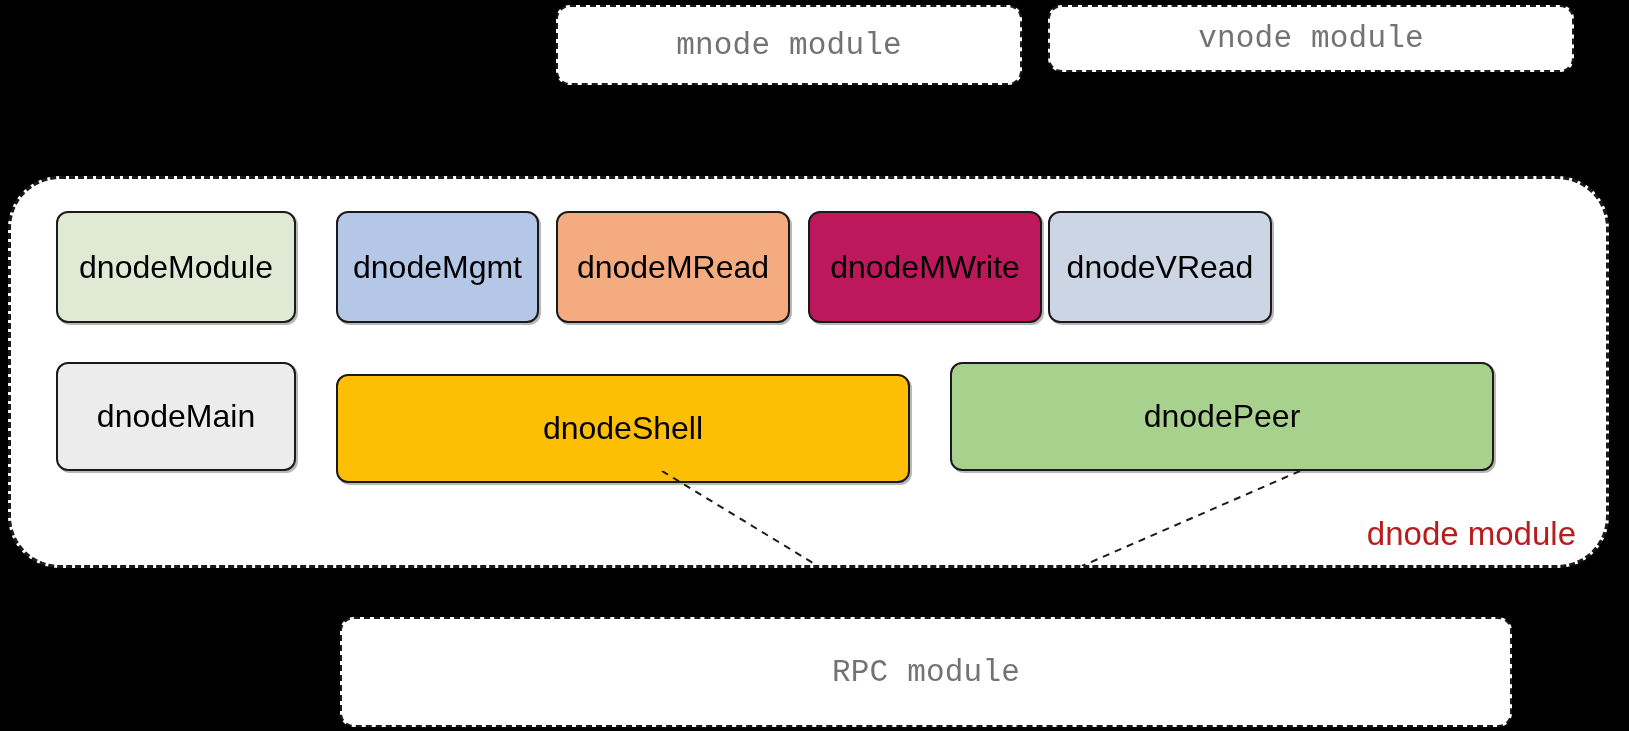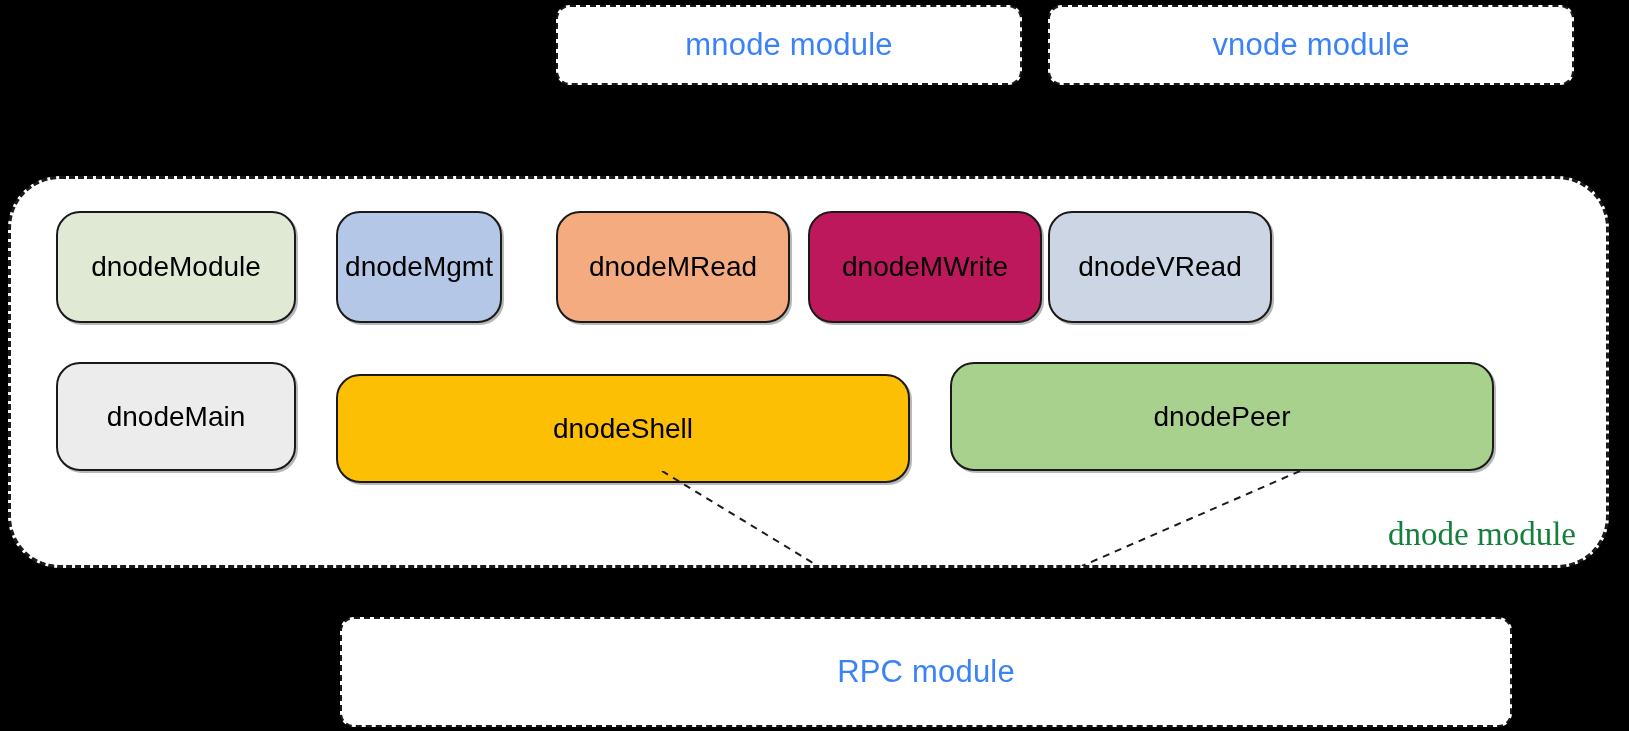--- a/index.html
+++ b/index.html
@@ -23,30 +23,31 @@
     position: absolute;
     background: #ffffff;
     border: 2px dashed #1a1a1a;
     box-sizing: border-box;
     display: flex;
     align-items: center;
     justify-content: center;
   }
   .dashed-box .dashed-label {
     font-size: 31px;
-    color: #3b82f6;
+    color: #737373;
     letter-spacing: .2px;
+    font-family: Liberation Mono, monospace;
   }
 
   #mnode-module {
     left: 556px;  top: 5px;   width: 466px; height: 80px;
     border-radius: 14px;
   }
   #vnode-module {
-    left: 1048px; top: 5px;   width: 526px; height: 80px;
+    left: 1048px; top: 5px;   width: 526px; height: 67px;
     border-radius: 14px;
   }
   #rpc-module {
     left: 340px;  top: 617px; width: 1172px; height: 110px;
     border-radius: 14px;
   }
 
   
   #dnode-module {
     position: absolute;
@@ -55,22 +56,21 @@
     background: #ffffff;
     border: 3px dashed #1a1a1a;
     border-radius: 52px;
     box-sizing: border-box;
   }
   #dnode-module-label {
     position: absolute;
     right: 30px;
     bottom: 12px;
     font-size: 33px;
-    color: #15803d;
-    font-family: Liberation Serif, serif;
+    color: #b91c1c;
   }
 
   
   .conn-svg {
     position: absolute;
     left: 0; top: 0;
     width: 1629px; height: 731px;
     pointer-events: none;
   }
   .conn-svg line {
@@ -78,26 +78,26 @@
     stroke-width: 2;
     stroke-dasharray: 7 6;
     fill: none;
   }
 
   
   .block {
     position: absolute;
     box-sizing: border-box;
     border: 2px solid #1a1a1a;
-    border-radius: 24px;
+    border-radius: 12px;
     display: flex;
     align-items: center;
     justify-content: center;
     color: #000000;
-    font-size: 28px;
+    font-size: 32px;
     box-shadow: 2px 2px 0 rgba(0,0,0,0.28);
   }
   .block.row1 { top: 211px; height: 112px; }
   .block.row2 { top: 362px; height: 109px; }
 </style>
 </head>
 <body>
 
 <div id="stage">
 
@@ -122,21 +122,21 @@
     </g>
   </svg>
 
   <div id="dnode-module">
     <span id="dnode-module-label">dnode module</span>
   </div>
 
   <div class="block row1" id="b-dnodeModule" style="left:56px;width:240px;background:#dfe9d4;">
     <span>dnodeModule</span>
   </div>
-  <div class="block row1" id="b-dnodeMgmt" style="left:336px;width:166px;background:#b4c7e7;">
+  <div class="block row1" id="b-dnodeMgmt" style="left:336px;width:203px;background:#b4c7e7;">
     <span>dnodeMgmt</span>
   </div>
   <div class="block row1" id="b-dnodeMRead" style="left:556px;width:234px;background:#f4ab7f;">
     <span>dnodeMRead</span>
   </div>
   <div class="block row1" id="b-dnodeMWrite" style="left:808px;width:234px;background:#be185d;">
     <span>dnodeMWrite</span>
   </div>
   <div class="block row1" id="b-dnodeVRead" style="left:1048px;width:224px;background:#ccd5e3;">
     <span>dnodeVRead</span>

